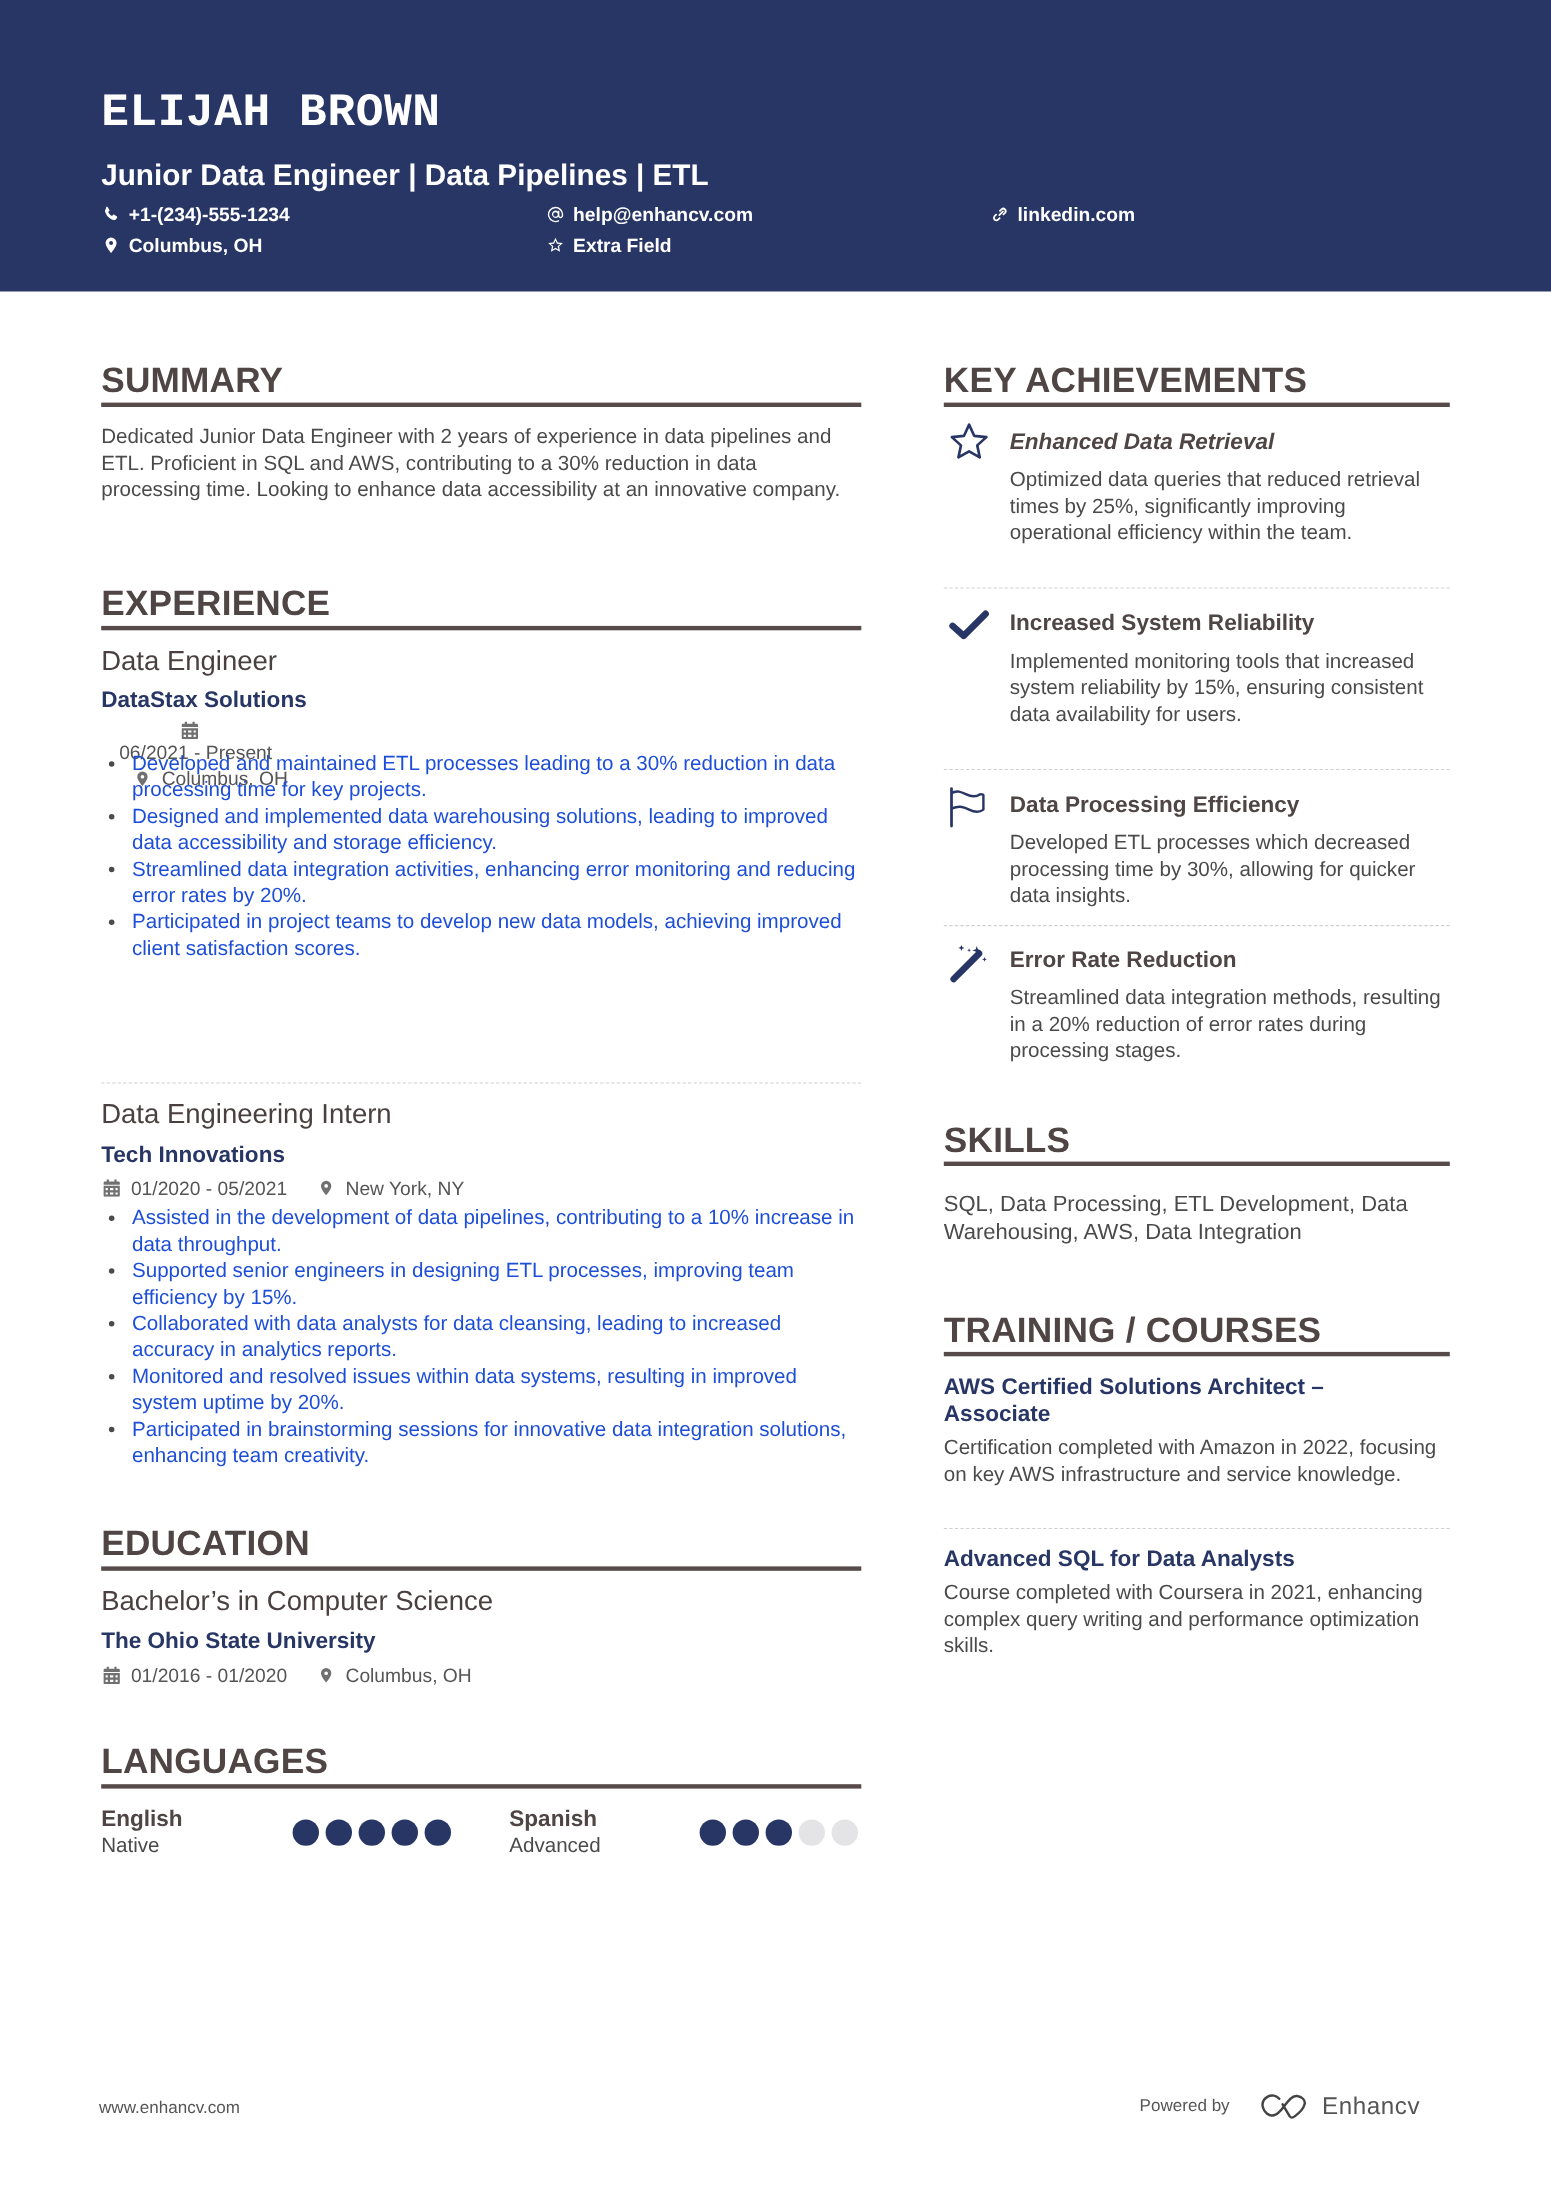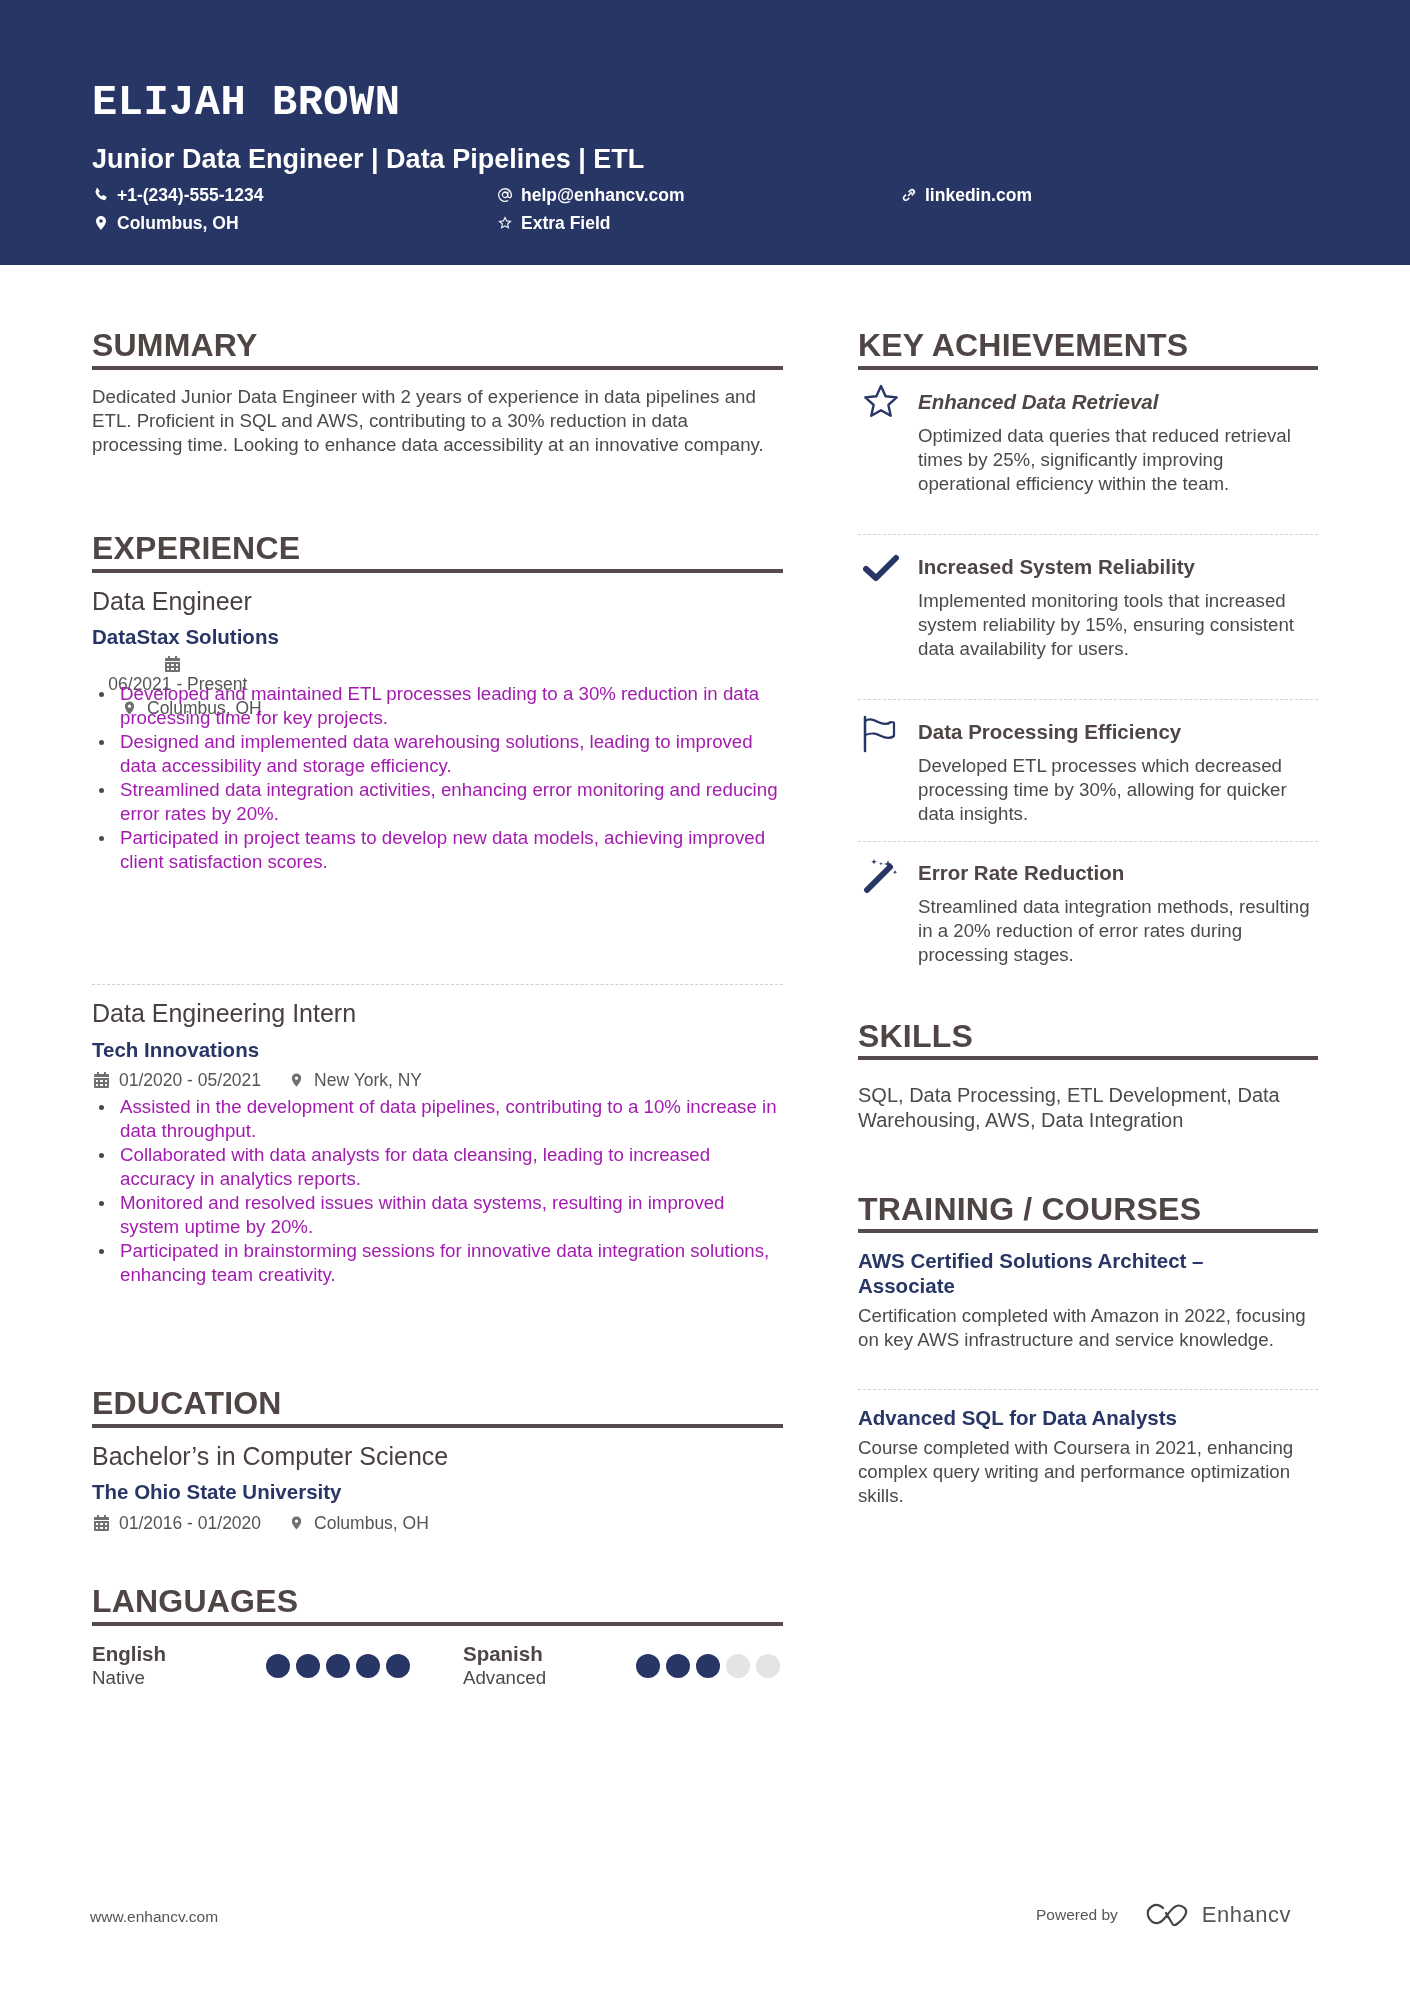--- a/index.html
+++ b/index.html
@@ -19,21 +19,21 @@
   .sec-title { position: absolute; font-size: 32px; font-weight: bold; color: #4f4545; line-height: 40px; letter-spacing: 0.2px; }
   .sec-rule { position: absolute; height: 4px; background: #574a4a; }
 
   .body-text { font-size: 18.7px; line-height: 24px; color: #4a4a4a; }
   .job-title { position: absolute; font-size: 25px; color: #4a4040; line-height: 32px; }
   .company { position: absolute; font-size: 20.5px; font-weight: bold; color: #283665; line-height: 26px; }
   .meta { position: absolute; font-size: 17.5px; color: #555555; line-height: 24px; display: flex; align-items: center; }
   .meta svg { fill: #707070; width: 15px; height: 16px; margin-right: 10px; flex: none; }
   .meta .loc { margin-left: 28px; display: flex; align-items: center; }
 
-  ul.bullets { position: absolute; list-style: none; font-size: 18.7px; line-height: 24px; color: #a21caf; }
+  ul.bullets { position: absolute; list-style: none; font-size: 18.7px; line-height: 24px; color: #1d4ed8; }
   ul.bullets li { position: relative; padding-left: 28px; }
   ul.bullets li::before { content: ""; position: absolute; left: 7px; top: 10px; width: 5px; height: 5px; border-radius: 50%; background: #4a4a4a; }
 
   .dash { position: absolute; height: 0; border-top: 1.5px dashed #d0d0d0; }
 
   .ach-icon { position: absolute; width: 38px; height: 38px; }
   .ach-title { position: absolute; font-size: 20.5px; font-weight: bold; color: #4f4545; line-height: 26px; }
   .ach-desc { position: absolute; font-size: 18.7px; line-height: 24px; color: #4a4a4a; width: 400px; }
 
   .course-title { position: absolute; font-size: 20.5px; font-weight: bold; color: #283665; line-height: 25px; width: 400px; }
@@ -132,20 +132,21 @@
       <span>01/2020 - 05/2021</span>
       <span class="loc">
         <svg viewBox="0 0 16 16">
             <path d="M8 1a5 5 0 0 0-5 5c0 3.6 5 9 5 9s5-5.4 5-9a5 5 0 0 0-5-5zm0 6.8A1.8 1.8 0 1 1 8 4.2a1.8 1.8 0 0 1 0 3.6z"></path>
           </svg>
         <span>New York, NY</span>
       </span>
     </div>
     <ul class="bullets" style="top:1095px; width:691px;">
       <li>Assisted in the development of data pipelines, contributing to a 10% increase in data throughput.</li>
+      <li>Supported senior engineers in designing ETL processes, improving team efficiency by 15%.</li>
       <li>Collaborated with data analysts for data cleansing, leading to increased accuracy in analytics reports.</li>
       <li>Monitored and resolved issues within data systems, resulting in improved system uptime by 20%.</li>
       <li>Participated in brainstorming sessions for innovative data integration solutions, enhancing team creativity.</li>
     </ul>
   </div>
 
   <div class="sec-title" style="top:1383px;">EDUCATION</div>
   <div class="sec-rule" style="top:1424px; width:691px;"></div>
   <div>
     <div class="job-title" style="top:1440px;">Bachelor’s in Computer Science</div>

